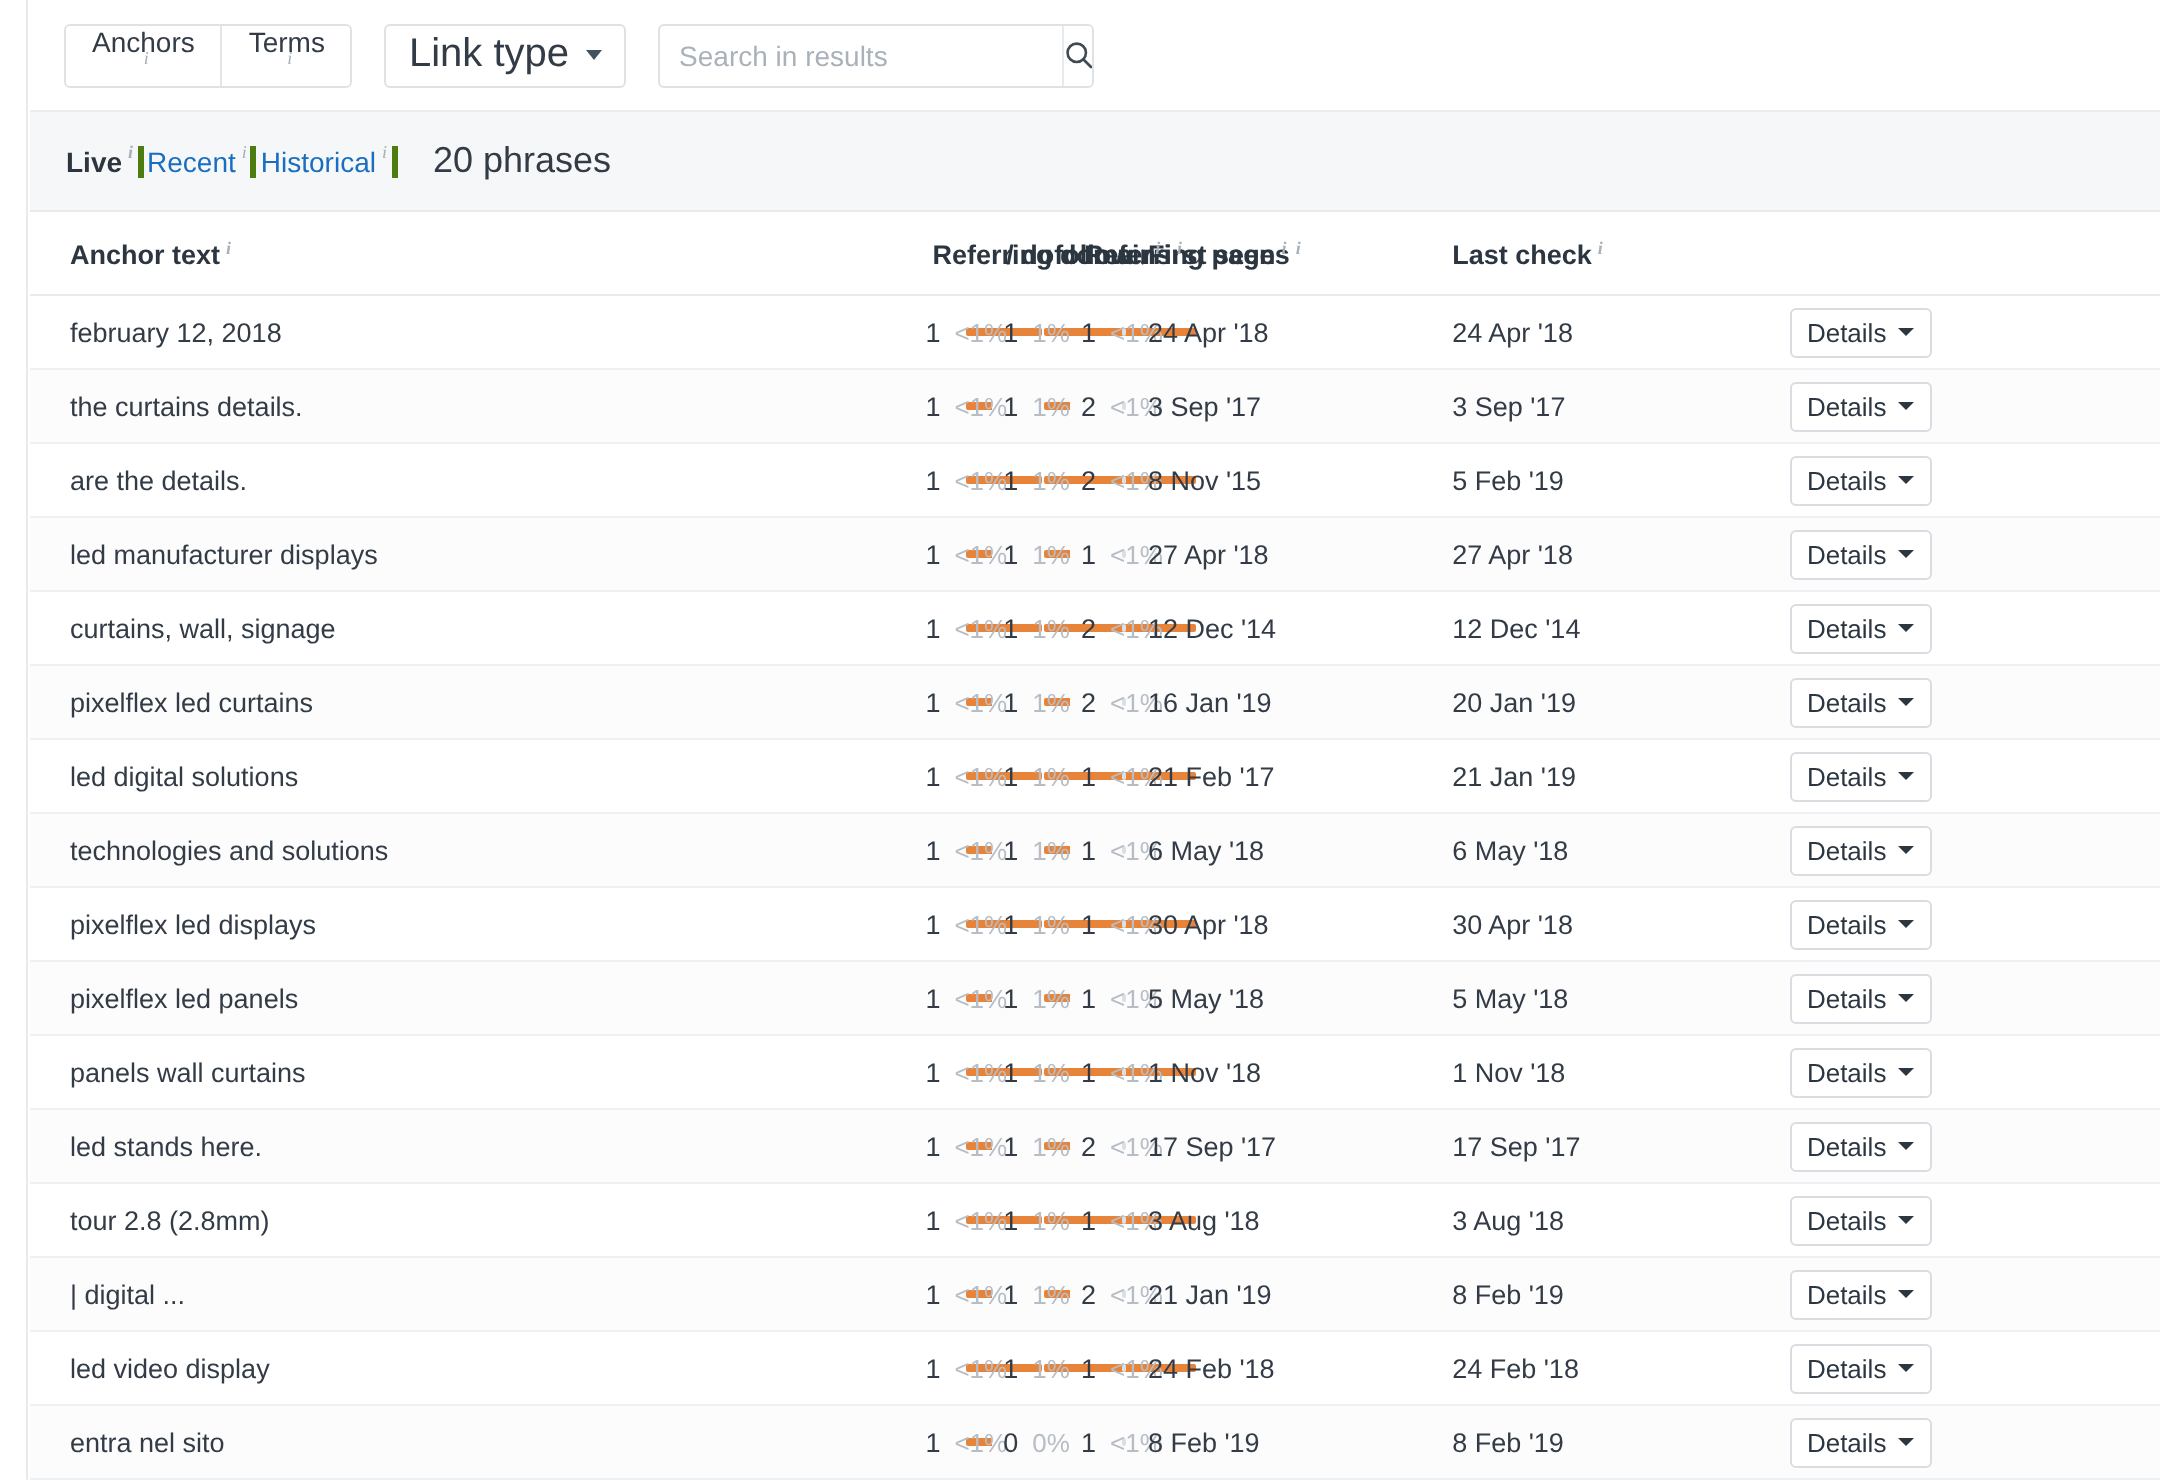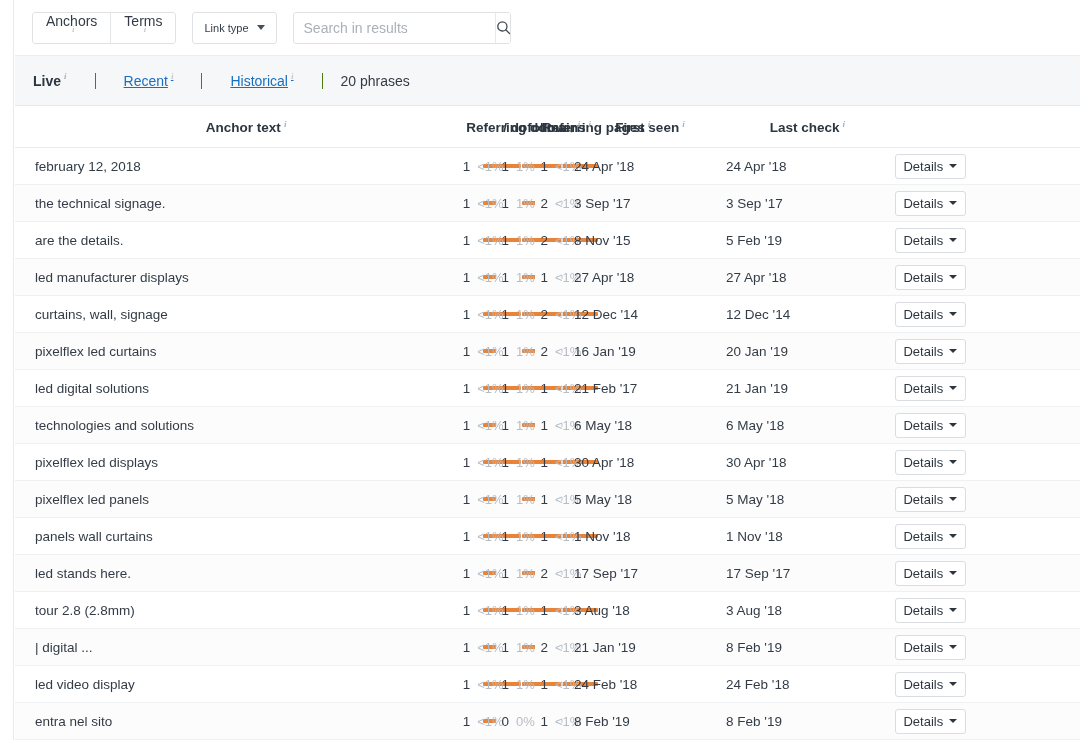--- a/index.html
+++ b/index.html
@@ -77,21 +77,21 @@
   }
 
   .dropdown {
     margin-left: 16px;
     height: 32px;
     border: 1px solid #dfe2e5;
     border-radius: 3px;
     display: flex;
     align-items: center;
     padding: 0 11px;
-    font-size: 11px;
+    font-size: 20px;
     color: #333c46;
     background: #fff;
     cursor: pointer;
     white-space: nowrap;
   }
   .caret {
     display: inline-block;
     margin-left: 8px;
     width: 0; height: 0;
     border-left: 4.5px solid transparent;
@@ -137,56 +137,55 @@
     height: 51px;
     background: #f6f7f9;
     border-top: 1px solid #ebedf0;
     border-bottom: 1px solid #e7e9ec;
     display: flex;
     align-items: center;
     padding-left: 18px;
   }
   .subbar-item {
     font-size: 14px;
-    padding: 0 28px;
-    border-right: 1px solid #4d7c0f;
+    padding: 0 2px;
+    border-right: 3px solid #4d7c0f;
     line-height: 16px;
     display: flex;
     align-items: flex-start;
     cursor: pointer;
     white-space: nowrap;
   }
   .subbar-item:first-child { padding-left: 0; }
   .subbar-item.current {
     color: #2c3640;
     font-weight: bold;
   }
   .subbar-item.link {
     color: #1a6ec0;
-    text-decoration: underline;
   }
   .subbar-count {
-    font-size: 14px;
+    font-size: 18px;
     color: #333c46;
     padding-left: 18px;
     border-right: none;
     white-space: nowrap;
   }
 
   
   table.data {
     width: 100%;
     border-collapse: collapse;
     table-layout: fixed;
   }
   table.data th {
     font-size: 13.5px;
     font-weight: bold;
     color: #2c3640;
-    text-align: center;
+    text-align: left;
     padding: 14px 0 12px 0;
     background: #ffffff;
     border-bottom: 1px solid #e9ebee;
     vertical-align: top;
     white-space: nowrap;
   }
   table.data td {
     font-size: 13.5px;
     color: #333c46;
     border-bottom: 1px solid #eef0f2;
@@ -356,21 +355,21 @@
               <span class="bar bar-rp"></span>
             </td>
             <td class="c-first"><span>24 Apr '18</span></td>
             <td class="c-last"><span>24 Apr '18</span></td>
             <td class="c-details details-cell"><button class="details-btn">
                 <span>Details</span>
                 <span class="details-caret"></span>
               </button></td>
           </tr>
           <tr class="row">
-            <td class="c-anchor"><span>the technical signage.</span></td>
+            <td class="c-anchor"><span>the curtains details.</span></td>
             <td class="c-rdnum"><span class="num">1</span></td>
             <td class="c-rdpct"><span class="pct">&lt;1%</span></td>
             <td class="c-rdbar">
               <span class="bar bar-rd"></span>
             </td>
             <td class="c-dfnum"><span class="num">1</span></td>
             <td class="c-dfpct"><span class="pct">1%</span></td>
             <td class="c-dfbar">
               <span class="bar bar-df"></span>
             </td>

